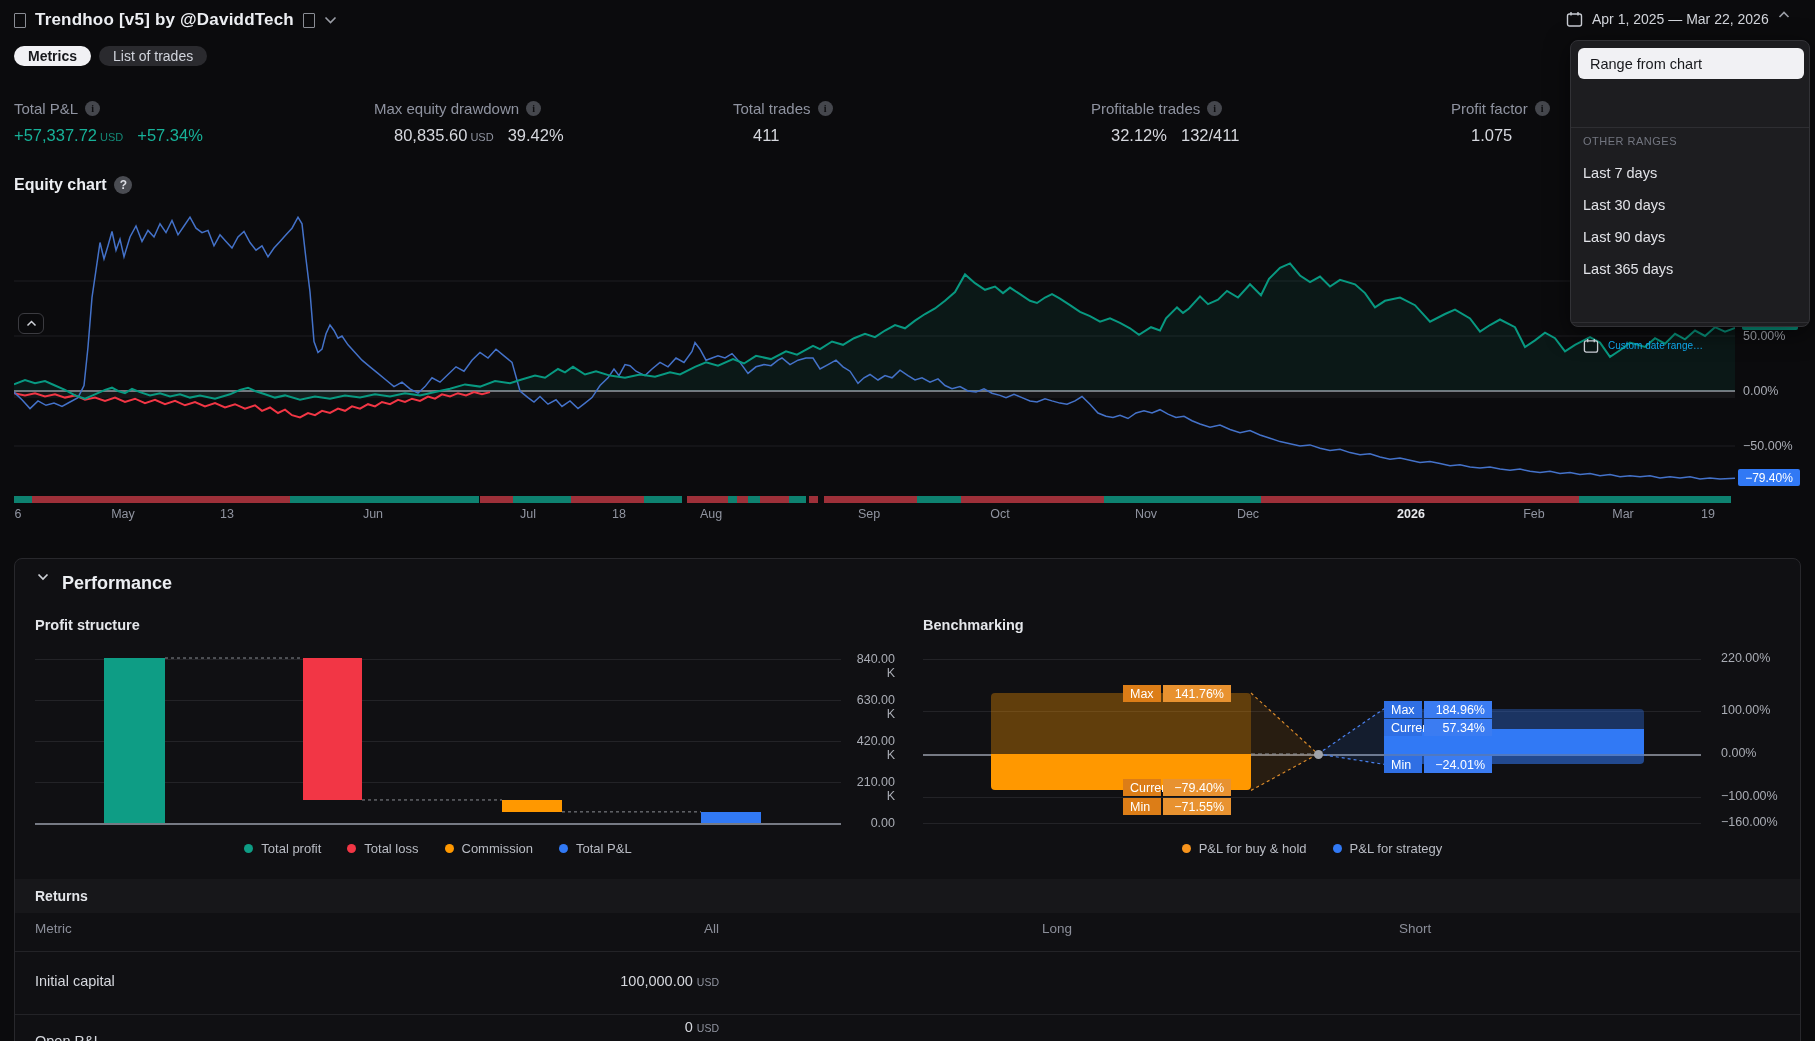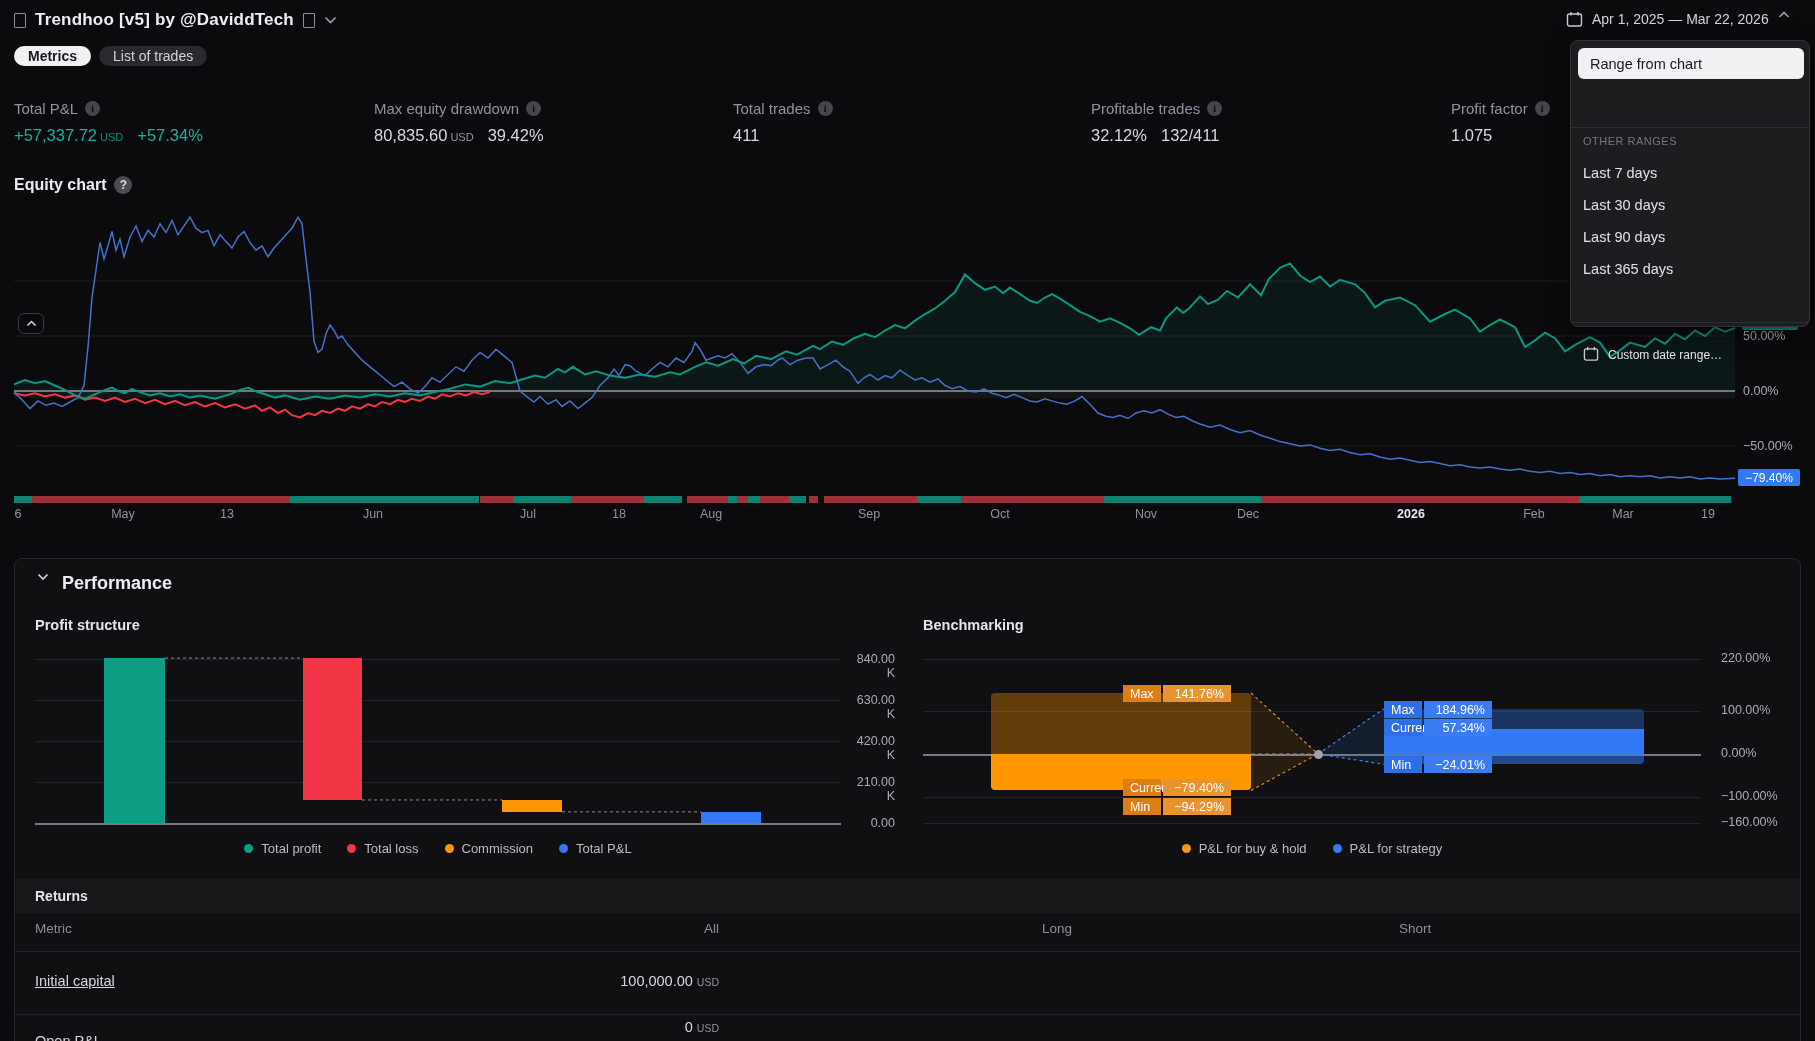--- a/index.html
+++ b/index.html
@@ -18,21 +18,21 @@
   .pill-tab.inactive { background:#2a2a2e; color:#d1d4dc; }
   .date-range { position:absolute; left:1566px; top:11px; display:flex; align-items:flex-start; gap:9px; font-size:14px; color:#d2d5db; cursor:pointer; }
 
   
   .metric { position:absolute; top:100px; }
   .m-label { display:flex; align-items:center; gap:7px; font-size:15px; color:#8f93a0; }
   .info { width:15px; height:15px; border-radius:50%; background:#45474d; color:#0e0e10; font-size:10px; font-weight:bold; display:flex; align-items:center; justify-content:center; font-family:"Liberation Serif", serif; }
   .m-value { margin-top:9px; font-size:16.5px; color:#d6d8de; display:flex; align-items:baseline; }
   .p-pos { color:#17b198; }
   .p-pos-sub { color:#17b198; opacity:.75; font-size:11px; margin-left:3px; }
-  .p-main { color:#d6d8de; }
+  .p-main { color:#d6d8de;margin-left:20px; }
   .p-sub { color:#9094a0; font-size:11px; margin-left:3px; }
   .ml { margin-left:14px; }
 
   
   .eq-title { position:absolute; left:14px; top:176px; display:flex; align-items:center; gap:8px; font-size:16px; font-weight:bold; color:#eceef2; }
   .qmark { width:18px; height:18px; border-radius:50%; background:#4a4c52; color:#dcdee4; font-size:12px; font-weight:bold; display:flex; align-items:center; justify-content:center; }
   .eq-legend { position:absolute; left:14px; top:213px; display:flex; flex-direction:column; gap:9px; z-index:3; }
   .eq-legend .item { display:flex; align-items:center; gap:8px; font-size:13px; color:#d6d8de; background:rgba(11,11,13,.55); align-self:flex-start; padding:1px 3px 1px 0; }
   .eq-legend .item.disabled { color:#63666f; }
   .collapse-btn { position:absolute; left:18px; top:313px; width:26px; height:21px; border:1px solid #3b3b40; border-radius:6px; display:flex; align-items:center; justify-content:center; z-index:3; cursor:pointer; background:rgba(11,11,13,.4); }
@@ -66,32 +66,32 @@
   .pill .val { display:flex; align-items:center; justify-content:flex-end; padding:0 7px; width:68px; margin-left:2px; }
   .pill.orange .lab { background:#dc7d17; } .pill.orange .val { background:#e89230; }
   .pill.blue .lab { background:#2f6fe4; } .pill.blue .val { background:#3b7cf2; }
   .bench-dot { position:absolute; width:9px; height:9px; border-radius:50%; background:#a0a3aa; z-index:5; }
 
   
   .returns-band { position:absolute; left:0; top:320px; width:100%; height:34px; background:#17171a; display:flex; align-items:center; }
   .returns-band span { margin-left:20px; font-size:14px; font-weight:bold; color:#e4e6ea; }
   .tbl-head { position:absolute; font-size:13.5px; color:#8b8e99; }
   .divider { position:absolute; left:0; width:100%; height:1px; background:#232327; }
-  .row-label { position:absolute; left:20px; font-size:14.5px; color:#d6d8de;text-decoration:underline; }
+  .row-label { position:absolute; left:20px; font-size:14.5px; color:#d6d8de; }
   .row-val { position:absolute; font-size:14.5px; color:#d6d8de; text-align:right; }
   .usd { font-size:10.5px; color:#9094a0; margin-left:4px; }
 
   
   .dropdown { position:absolute; left:1570px; top:40px; width:240px; height:287px; background:#1d1d20; border:1px solid #323236; border-radius:8px; box-shadow:0 6px 24px rgba(0,0,0,.55); z-index:40; }
   .dd-selected { position:absolute; left:7px; top:7px; width:226px; height:31px; background:#f1f1f4; border-radius:6px; display:flex; align-items:center; padding:0 12px; font-size:14.5px; color:#17181c; cursor:pointer; }
   .dd-div { position:absolute; left:0; width:100%; height:1px; background:#2e2e32; }
   .dd-group { position:absolute; left:12px; top:94px; font-size:11px; letter-spacing:.5px; color:#737680; }
   .dd-items { position:absolute; left:0; top:116px; width:100%; }
   .dd-item { height:32px; display:flex; align-items:center; padding:0 12px; font-size:14.5px; color:#e2e3e8; cursor:pointer; }
-  .dd-custom { position:absolute; left:0; top:288px; width:100%; height:33px; display:flex; align-items:flex-end; gap:9px; padding:0 12px; font-size:12px; color:#e5e5e5; cursor:pointer; }
+  .dd-custom { position:absolute; left:0; top:288px; width:100%; height:33px; display:flex; align-items:center; gap:9px; padding:0 12px; font-size:10px; color:#0ea5e9; cursor:pointer; }
 </style>
 </head>
 <body>
 
 <div id="frame">
 
   <div class="title-bar">
     <span class="emoji-box"></span>
     <span class="app-title">Trendhoo [v5] by @DaviddTech</span>
     <span class="emoji-box"></span>
@@ -324,21 +324,21 @@
         <div class="pill orange" style="left:200px;top:39px">
           <span class="lab">Max</span>
           <span class="val">141.76%</span>
         </div>
         <div class="pill orange" style="left:200px;top:133px">
           <span class="lab">Current</span>
           <span class="val">−79.40%</span>
         </div>
         <div class="pill orange" style="left:200px;top:152px">
           <span class="lab">Min</span>
-          <span class="val">−94.29%</span>
+          <span class="val">−71.55%</span>
         </div>
         <div class="pill blue" style="left:461px;top:55px">
           <span class="lab">Max</span>
           <span class="val">184.96%</span>
         </div>
         <div class="pill blue" style="left:461px;top:73px">
           <span class="lab">Current</span>
           <span class="val">57.34%</span>
         </div>
         <div class="pill blue" style="left:461px;top:110px">

